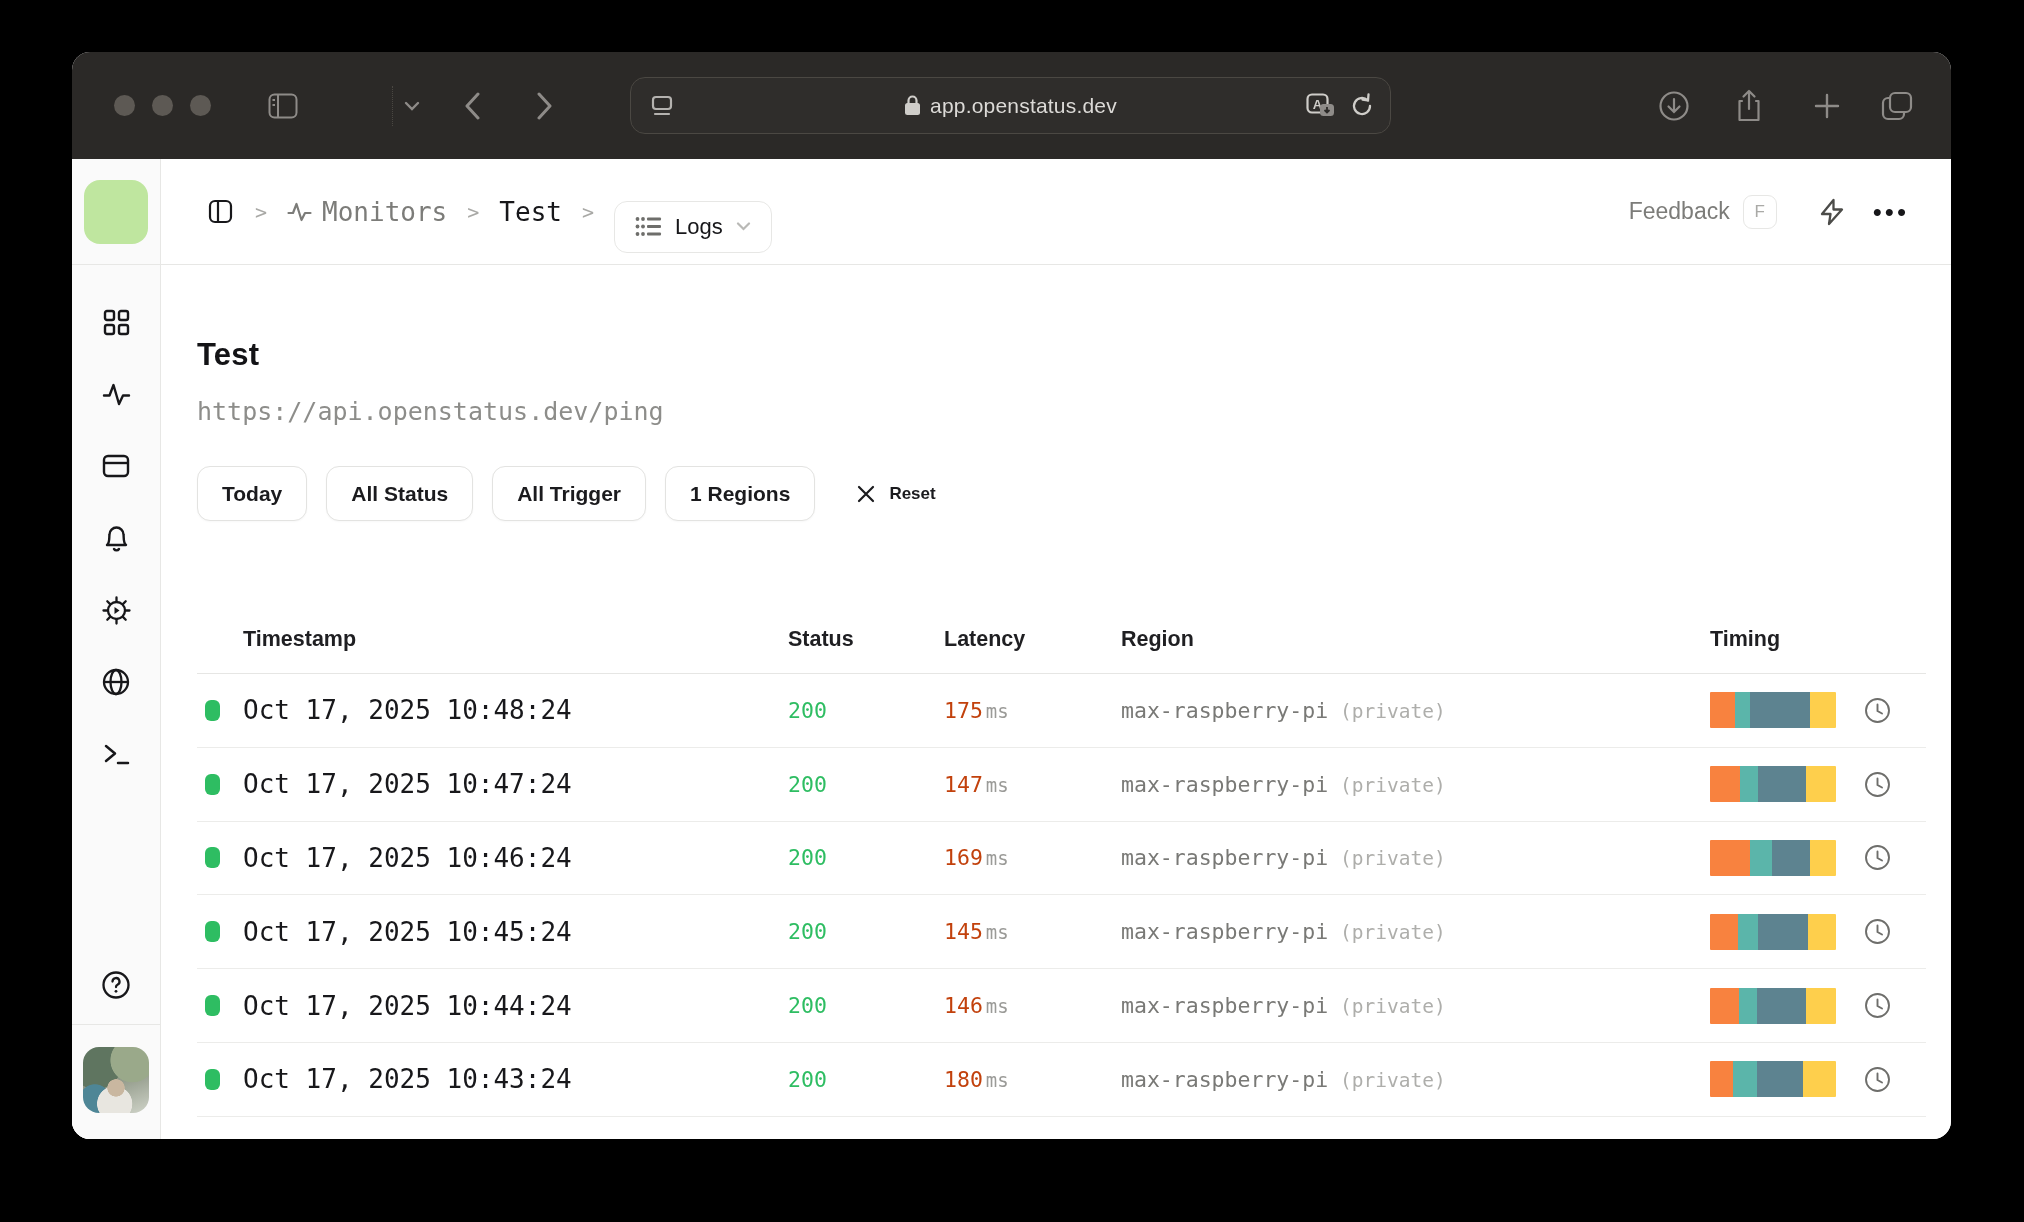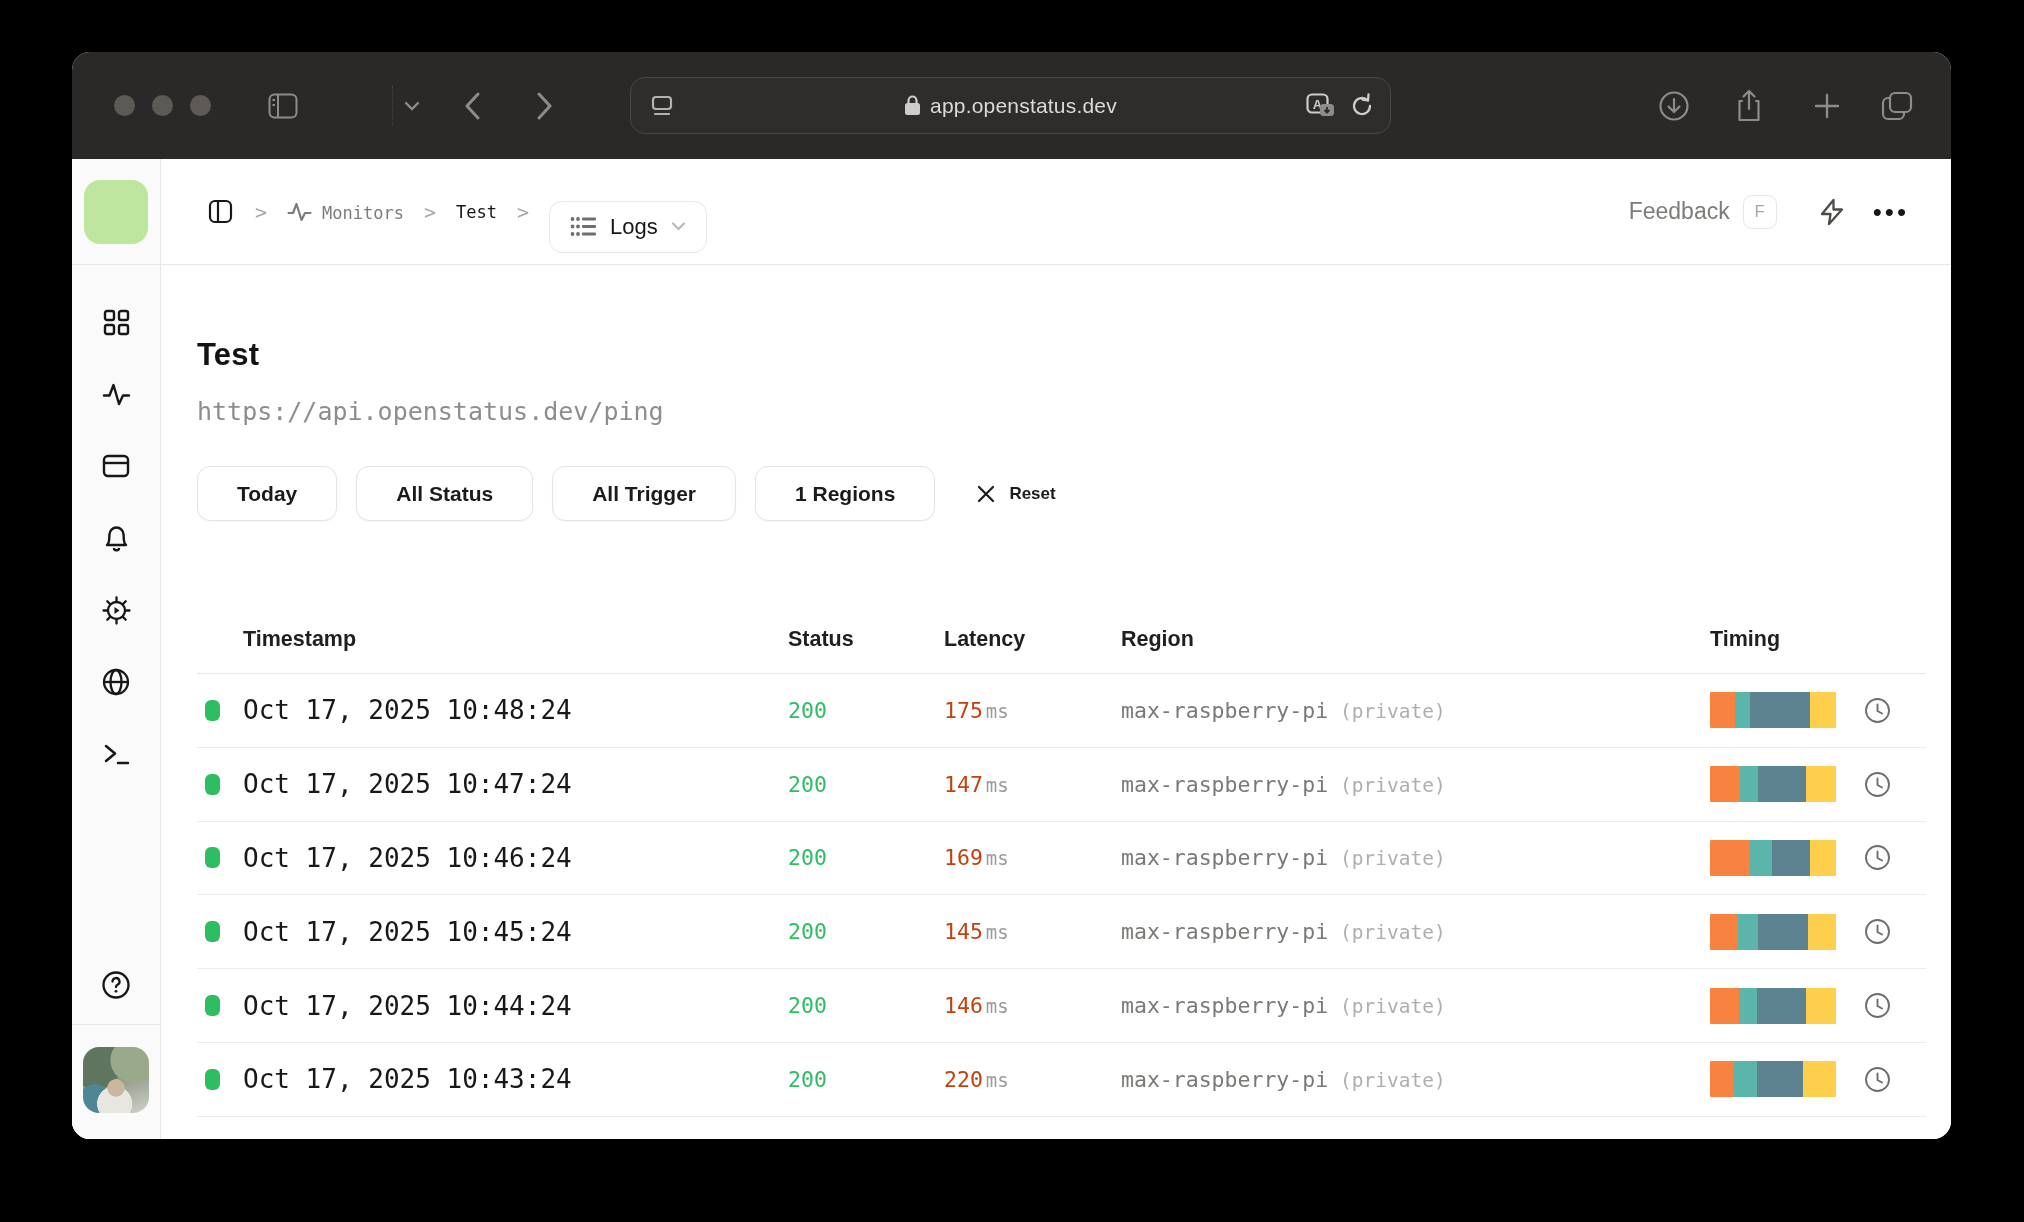--- a/index.html
+++ b/index.html
@@ -27,22 +27,22 @@
   .urlbar .right-ics { position:absolute; right:16px; display:flex; align-items:center; gap:14px; }
 
   
   .app { height:980px; display:flex; flex-direction:column; background:#fff; }
   .app-header { height:106px; display:flex; align-items:stretch; border-bottom:1px solid #e7e7e5; }
   .hdr-left { width:89px; border-right:1px solid #e7e7e5; background:#fafafa;
               display:flex; align-items:center; justify-content:center; }
   .ws-icon { width:64px; height:64px; border-radius:16px; background:#bfe69f; }
   .crumbs { flex:1; display:flex; align-items:center; padding-left:44px; gap:20px; }
   .crumb-sep { color:#a9a9a6; font-size:20px; font-family:"DejaVu Sans Mono", monospace; }
-  .crumb { display:flex; align-items:flex-end; gap:10px;
-           font-family:"DejaVu Sans Mono", monospace; font-size:17px; }
+  .crumb { display:flex; align-items:center; gap:10px;
+           font-family:"DejaVu Sans Mono", monospace; font-size:26px; }
   .crumb.muted { color:#7c7c79; }
   .crumb.dark { color:#17171a; }
   .logs-btn { display:flex; align-items:center; gap:13px; border:1.5px solid #e7e7e5;
               background:#fff; border-radius:13px; padding:12px 20px; cursor:pointer;margin-top:30px; }
   .logs-btn .lbl { font-size:22px; color:#17171a; }
   .hdr-right { display:flex; align-items:center; gap:26px; padding-right:42px; }
   .feedback { display:flex; align-items:center; gap:13px; cursor:pointer; }
   .feedback .txt { color:#7c7c79; font-size:23px; }
   .kbd { width:34px; height:34px; border:1.5px solid #e7e7e5; border-radius:9px;
          color:#aaaaa7; font-size:17px; display:flex; align-items:center; justify-content:center; }
@@ -66,21 +66,21 @@
               radial-gradient(circle at 75% 20%, #9aa98a 0 30%, transparent 31%),
               radial-gradient(circle at 20% 25%, #5f7560 0 35%, transparent 36%),
               linear-gradient(160deg, #77876f 0%, #8a9382 45%, #cfd3c8 100%);
             cursor:pointer; }
 
   
   .main { flex:1; padding:0 25px 0 36px; }
   .page-title { margin-top:72px; font-size:31px; font-weight:700; color:#131316; letter-spacing:.2px; }
   .endpoint { margin-top:24px; font-family:"DejaVu Sans Mono", monospace; font-size:25px; color:#8d8d8a; }
   .filters { margin-top:40px; display:flex; align-items:center; gap:19px; }
-  .fbtn { height:55px; padding:0 39px; border:1.5px solid #e3e3e1; border-radius:13px;
+  .fbtn { height:55px; padding:0 24px; border:1.5px solid #e3e3e1; border-radius:13px;
           background:#fff; font-family:"Liberation Sans", sans-serif;
           font-size:21px; font-weight:700; color:#1b1b1e; cursor:pointer;
           box-shadow:0 1px 2px rgba(0,0,0,.03); }
   .reset { display:flex; align-items:center; gap:13px; margin-left:22px; cursor:pointer; }
   .reset .txt { font-size:17px; font-weight:700; color:#1b1b1e; }
 
   
   .tbl { margin-top:85px; }
   .t-grid { display:grid; grid-template-columns:46px 545px 156px 177px 589px 151px 1fr; align-items:center; }
   .t-head { height:68px; border-bottom:1px solid #e6e6e4; }
@@ -459,21 +459,21 @@
       </svg>
     </span>
   </div>
 
   <div class="t-grid t-row">
     <span>
                     <i class="dot"></i>
                   </span>
     <span class="ts mono">Oct 17, 2025 10:43:24</span>
     <span class="status-ok mono">200</span>
-    <span><span class="lat-num mono">220</span><span class="lat-unit mono">ms</span></span>
+    <span><span class="lat-num mono">180</span><span class="lat-unit mono">ms</span></span>
     <span><span class="region-name mono">max-raspberry-pi</span><span class="region-note mono">(private)</span></span>
     <span>
                     <span class="bar">
                       <i style="width: 18%; background: rgb(248, 130, 63);"></i>
                       <i style="width: 19%; background: rgb(91, 181, 170);"></i>
                       <i style="width: 37%; background: rgb(93, 131, 144);"></i>
                       <i style="width: 26%; background: rgb(254, 207, 76);"></i>
                     </span>
                   </span>
     <span class="clock-cell">

